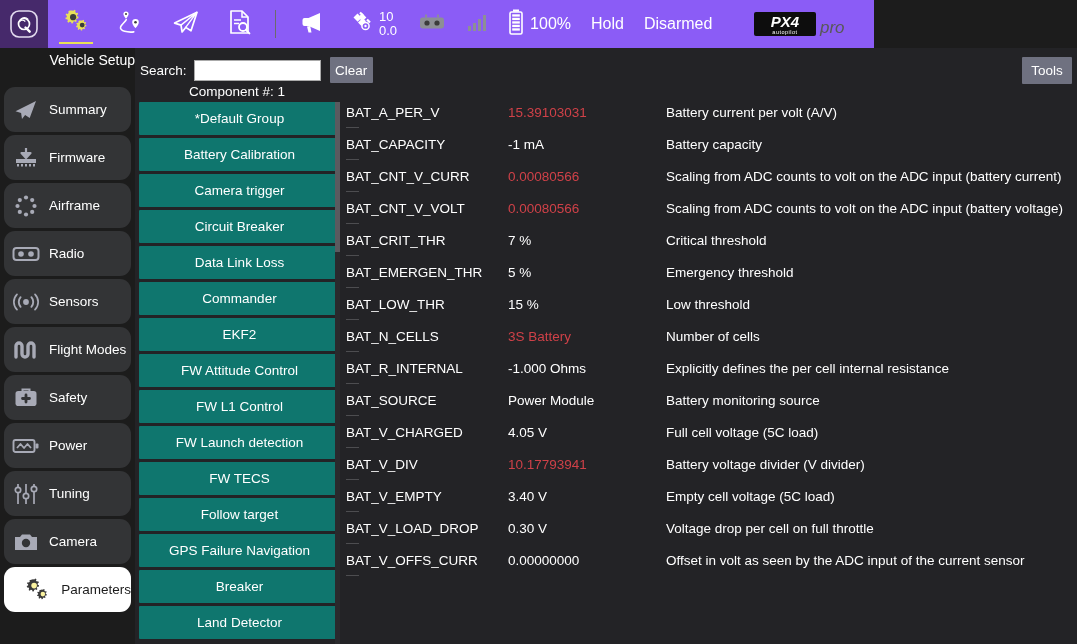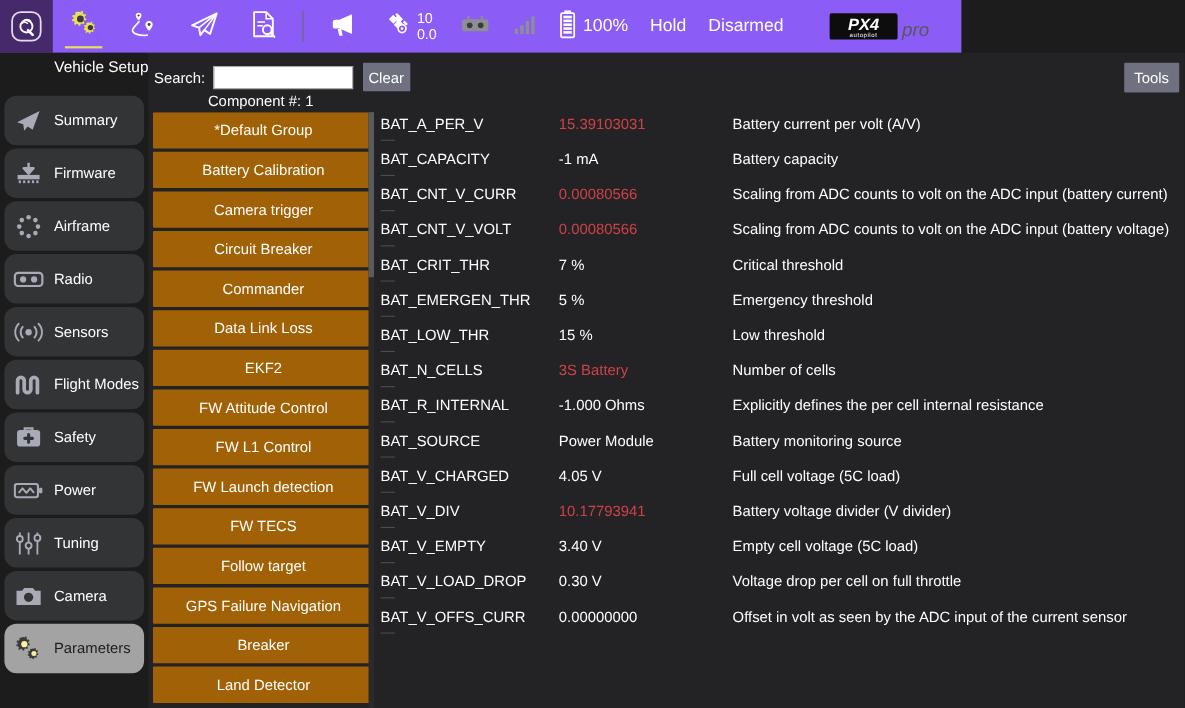--- a/index.html
+++ b/index.html
@@ -66,21 +66,21 @@
     text-align: right; font-size: 14px; color: #ffffff;
     padding: 4px 0 19px 0;
   }
   .side-item {
     height: 45px; margin: 0 4px 3px 4px;
     background: #333436;
     display: flex; align-items: center;
     padding-left: 8px;
     border-radius: 11px;
   }
-  .side-item.selected { background: #a3a3a3; }
+  .side-item.selected { background: #ffffff; justify-content: flex-end; }
   .side-label {
     font-size: 13.5px; color: #ffffff; margin-left: 9px;
     white-space: nowrap;
   }
   .side-item.selected .side-label { color: #1c1c1c; }
   .side-ico { width: 28px; height: 28px; flex: 0 0 auto;
               display:flex; align-items:center; justify-content:center; }
 
   
   #panel {
@@ -120,21 +120,21 @@
   }
 
   
   #grouplist {
     position: absolute; top: 54px; left: 4px;
     width: 201px; height: 542px;
     overflow: hidden;
   }
   .group-item {
     height: 33px; margin-bottom: 3px;
-    background: #a16207;
+    background: #0f766e;
     display: flex; align-items: center; justify-content: center;
     font-size: 13.5px; color: #ffffff;
     border-radius: 1px;
   }
   #group-scroll {
     position: absolute; top: 54px; left: 200px;
     width: 5px; height: 542px; background: #2a2a2d;
   }
   #group-scroll-thumb {
     position: absolute; top: 0; left: 0; width: 5px; height: 150px;
@@ -464,22 +464,22 @@
 
   <button id="tools-btn">Tools</button>
 
   <div id="component-label">Component #: 1</div>
 
   <div id="grouplist">
     <div class="group-item">*Default Group</div>
     <div class="group-item">Battery Calibration</div>
     <div class="group-item">Camera trigger</div>
     <div class="group-item">Circuit Breaker</div>
+    <div class="group-item">Data Link Loss</div>
     <div class="group-item">Commander</div>
-    <div class="group-item">Data Link Loss</div>
     <div class="group-item">EKF2</div>
     <div class="group-item">FW Attitude Control</div>
     <div class="group-item">FW L1 Control</div>
     <div class="group-item">FW Launch detection</div>
     <div class="group-item">FW TECS</div>
     <div class="group-item">Follow target</div>
     <div class="group-item">GPS Failure Navigation</div>
     <div class="group-item">Breaker</div>
     <div class="group-item">Land Detector</div>
   </div>

